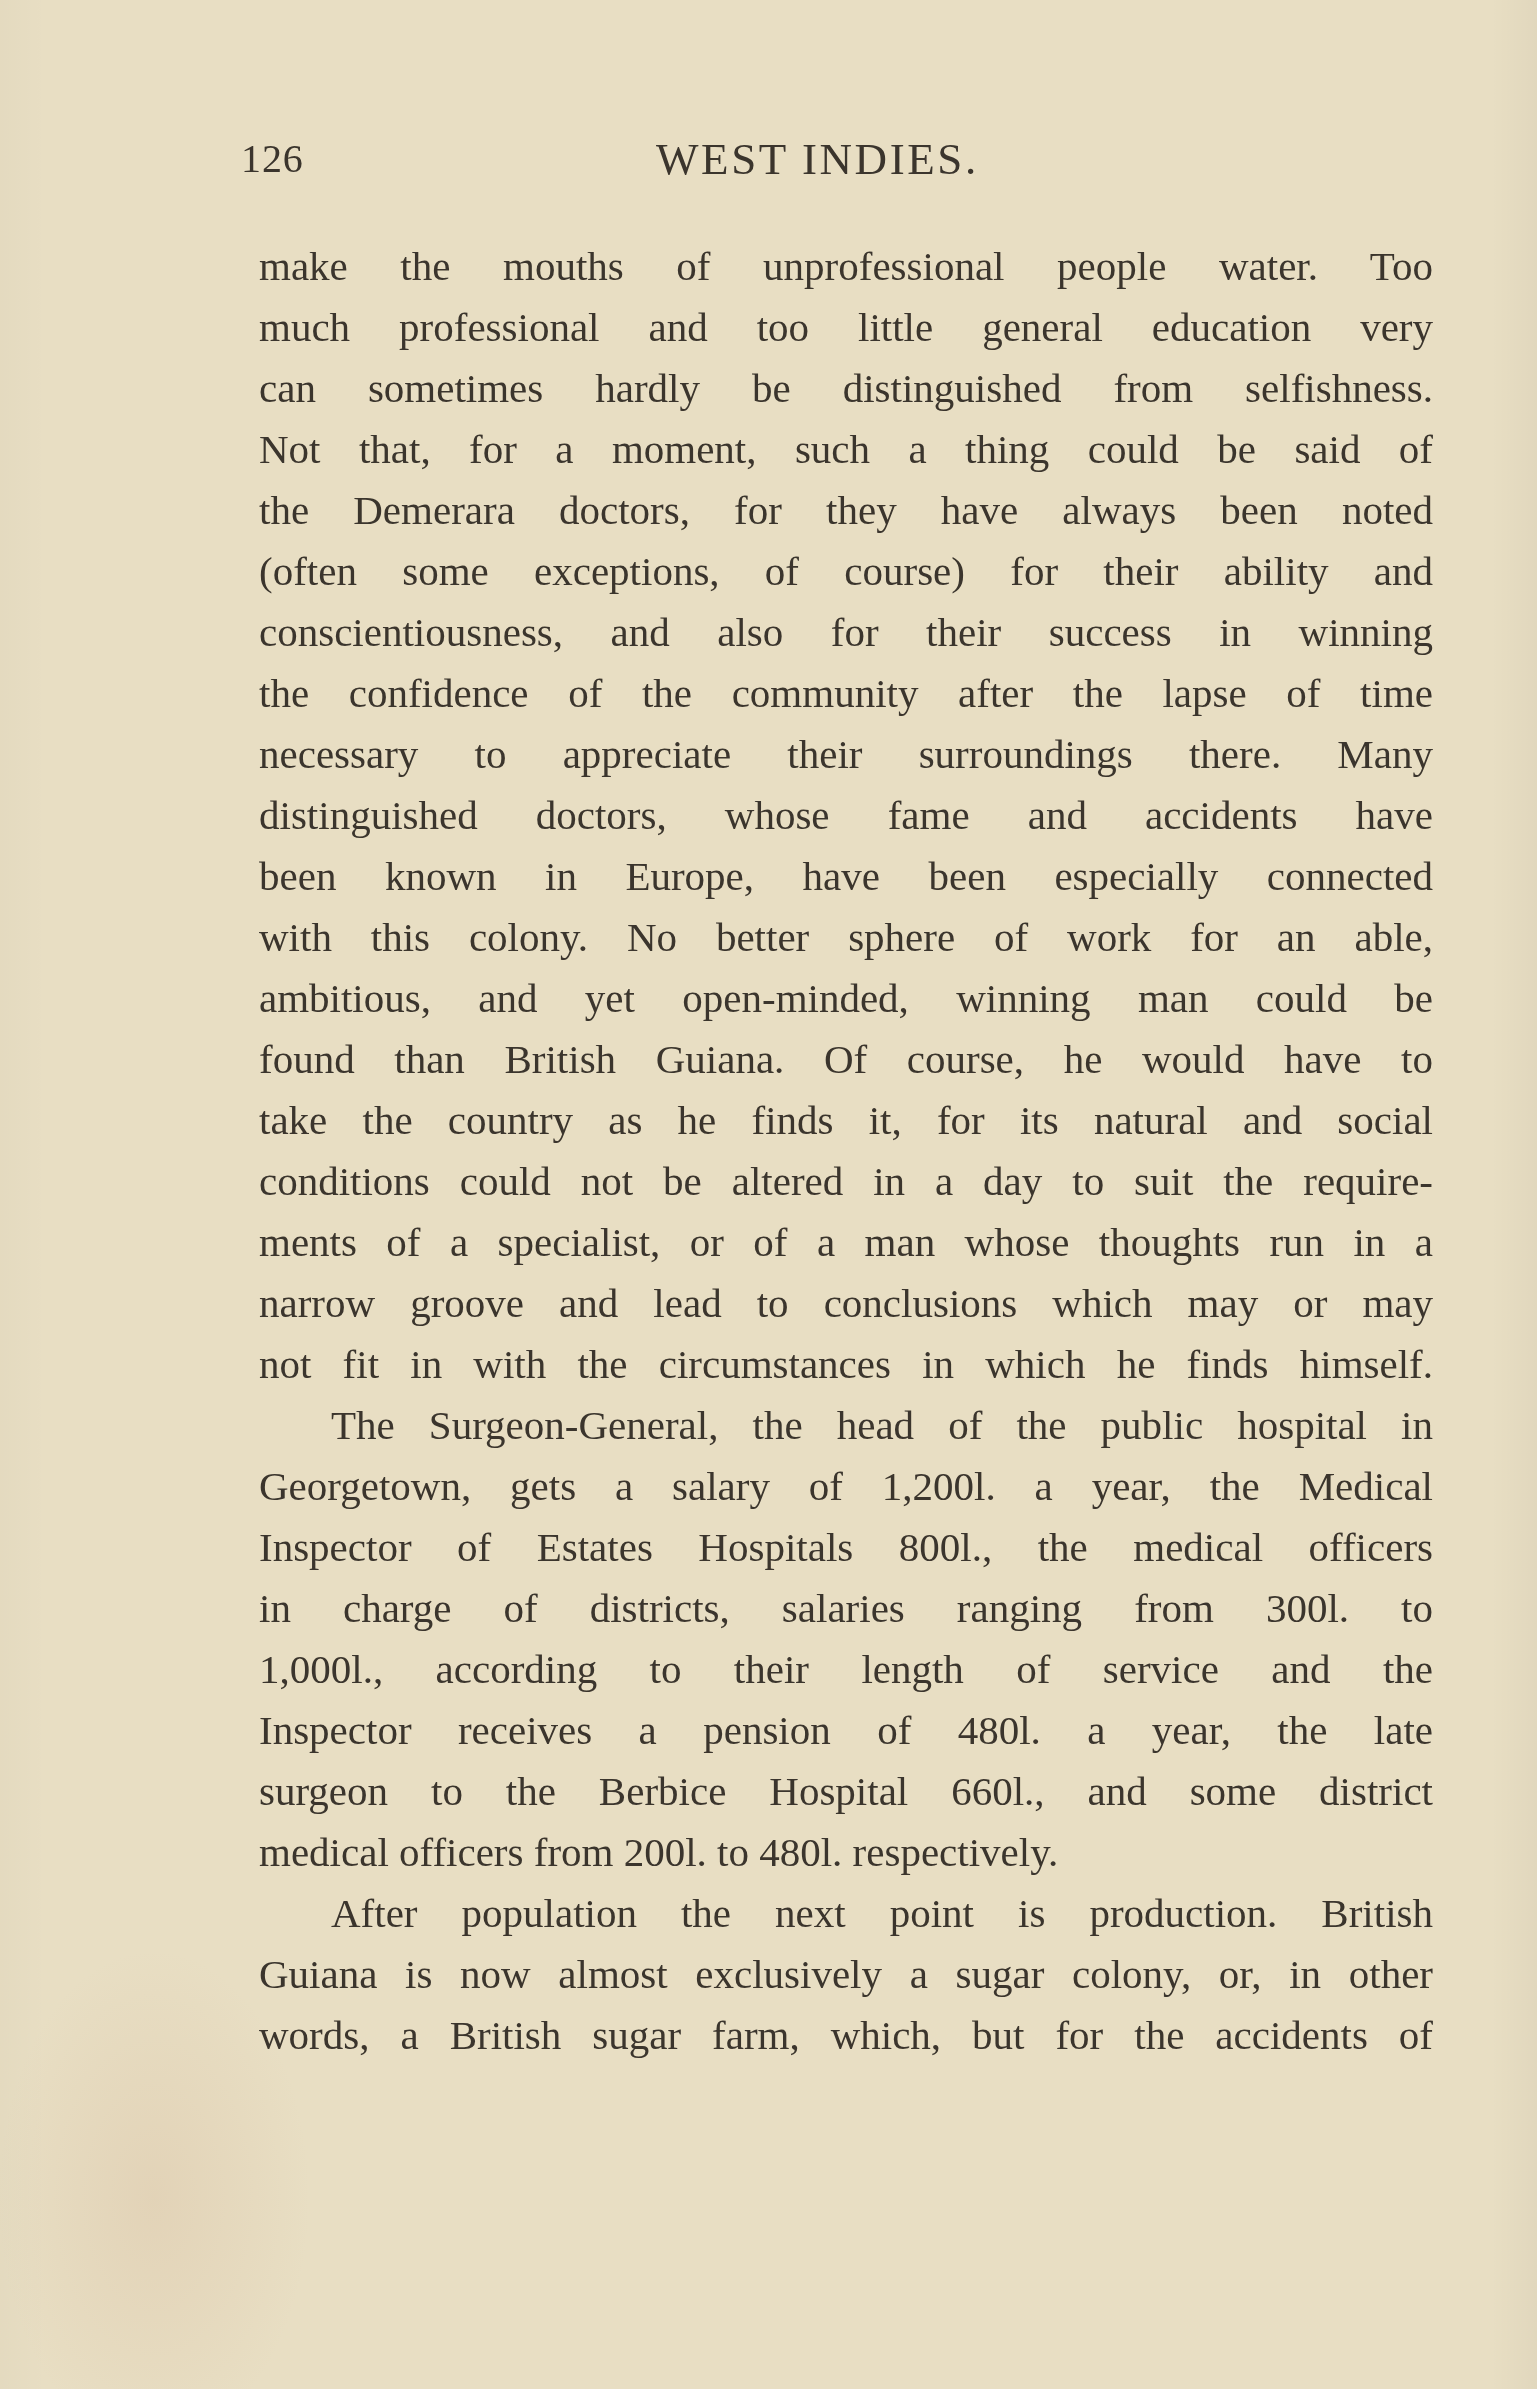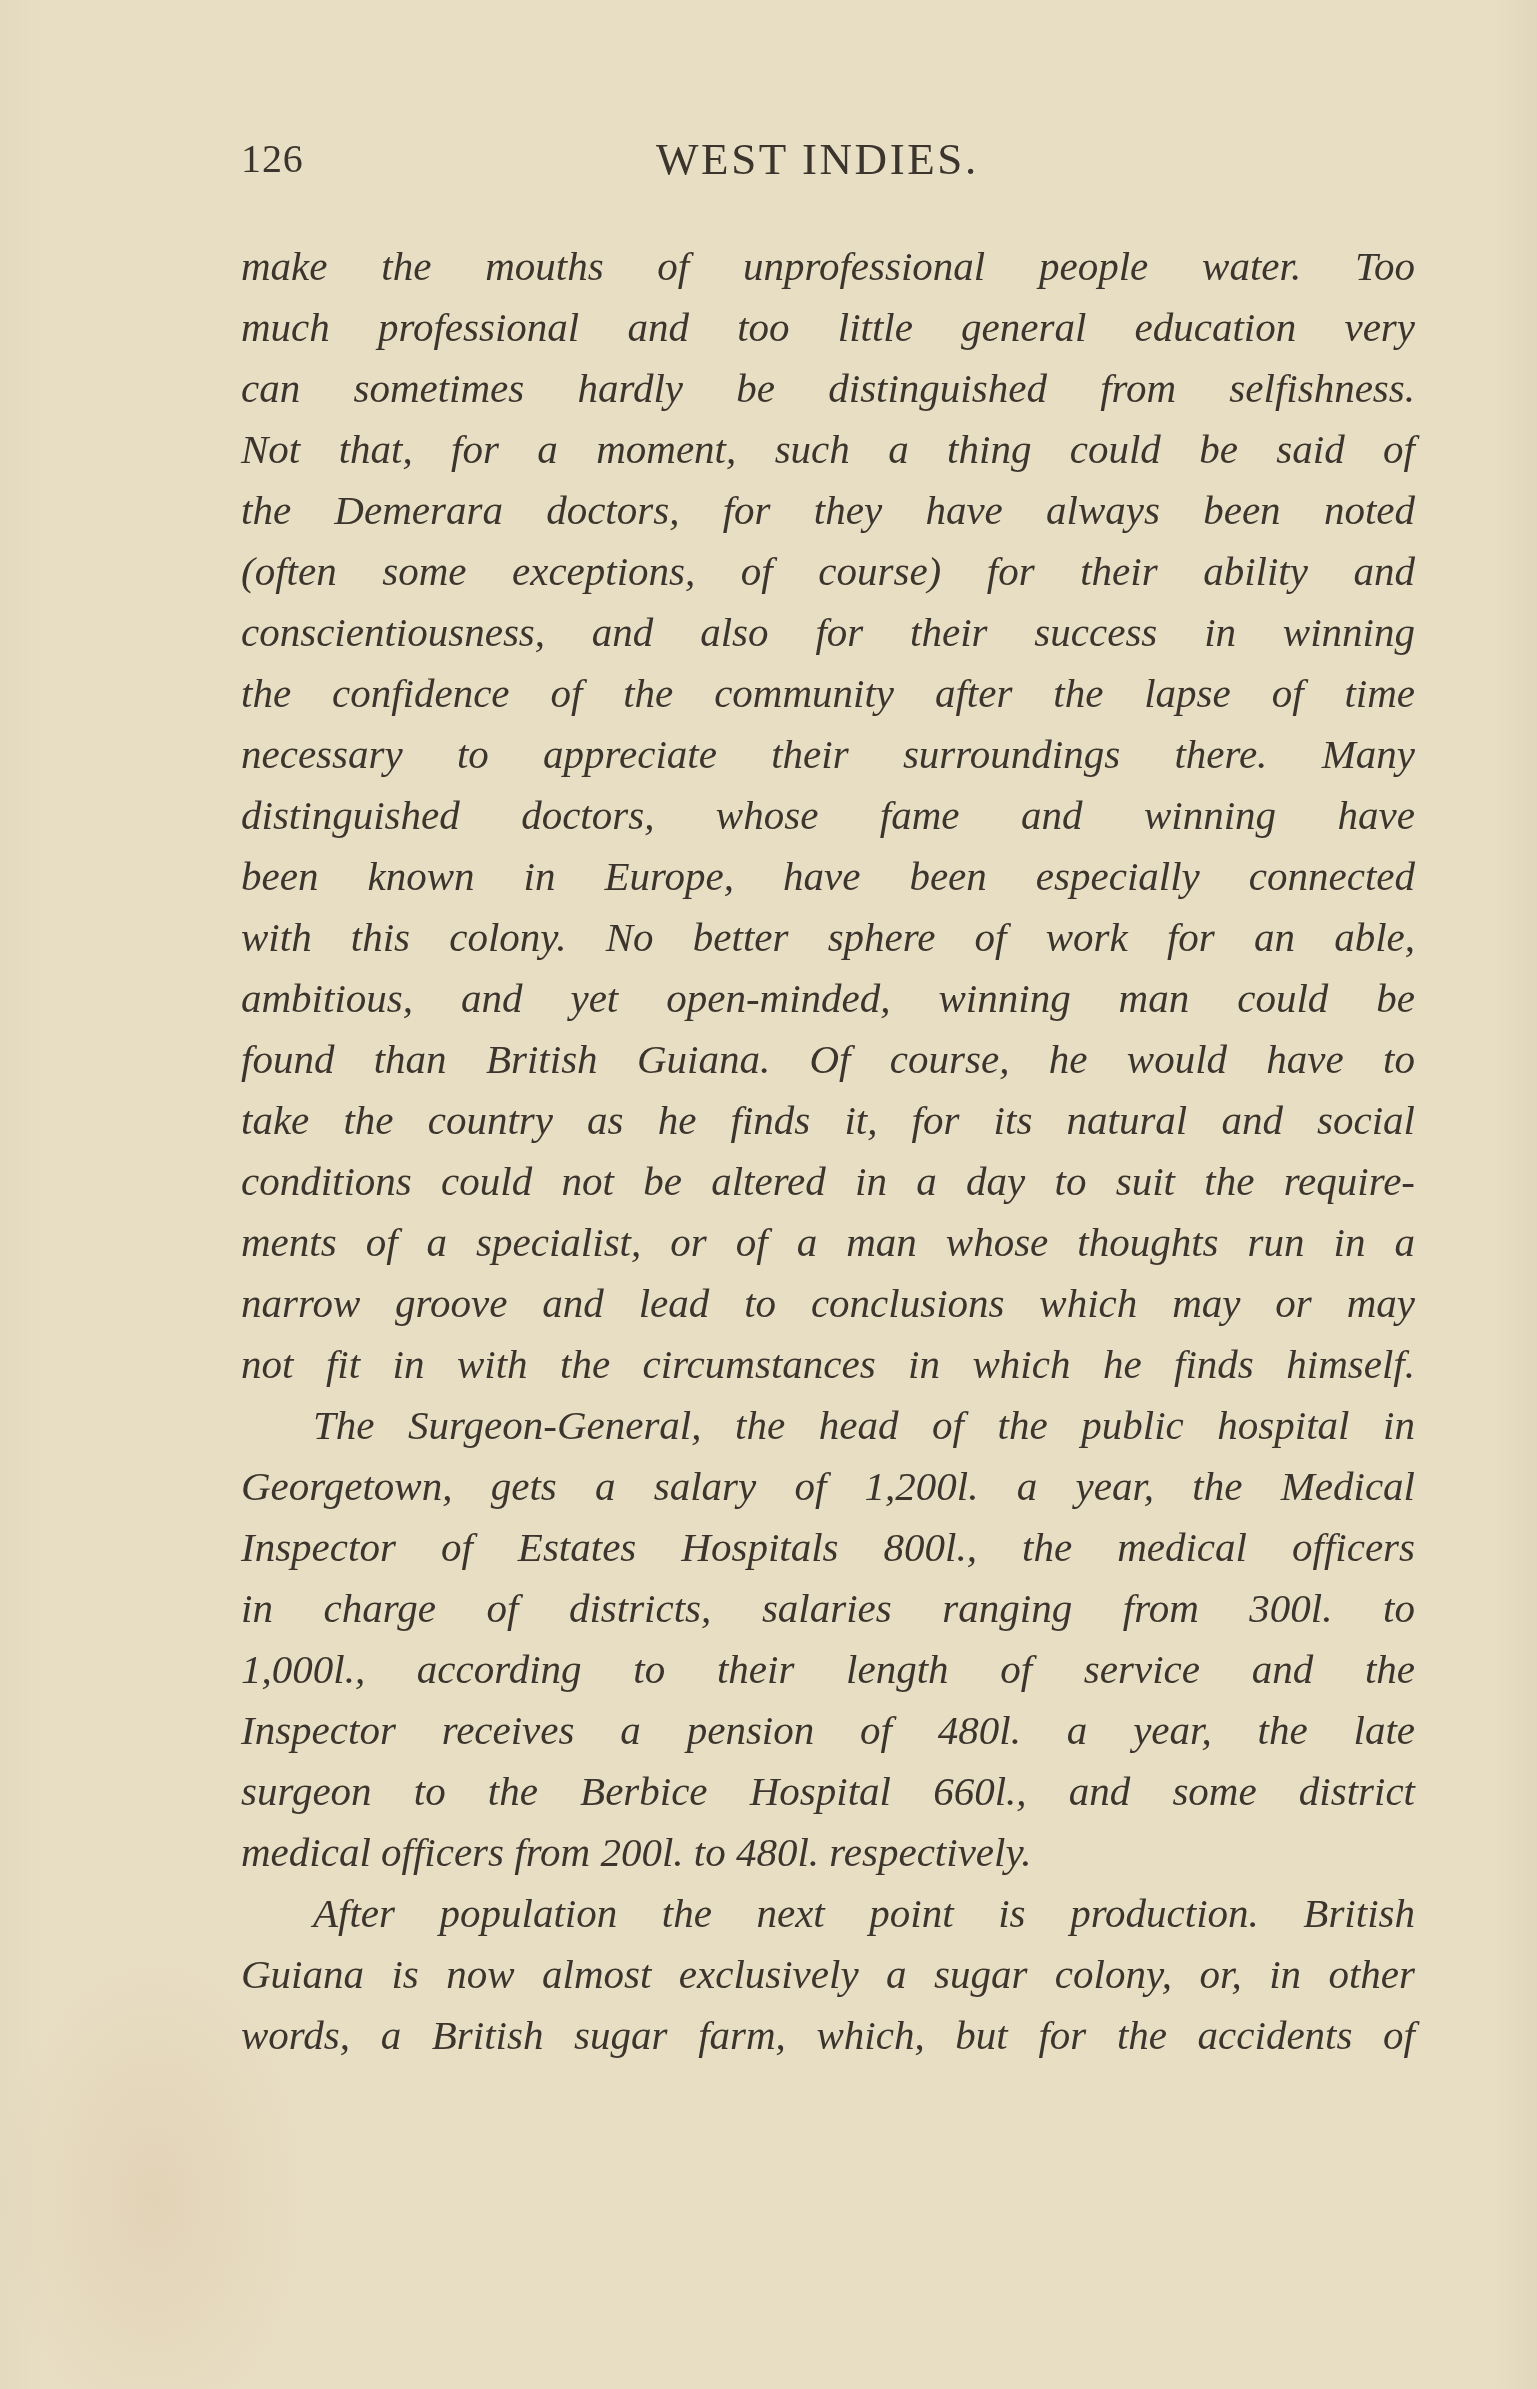--- a/index.html
+++ b/index.html
@@ -43,24 +43,23 @@
     .running-title {
       position: absolute;
       left: 415px;
       top: 0;
       font-size: 45px;
       line-height: 52px;
       letter-spacing: 2.6px;
     }
     .body-text {
       position: absolute;
-      left: 241px;
+      left: 259px;
       top: 241px;
       width: 1174px;
-      font-style: italic;
     }
     .line {
       display: block;
       height: 61px;
       line-height: 51px;
       font-size: 41px;
       text-align: justify;
       text-align-last: justify;
       white-space: nowrap;
       overflow: visible;
@@ -109,21 +108,21 @@
       <div class="line">
           <span class="inner">conscientiousness, and also for their success in winning</span>
         </div>
       <div class="line">
           <span class="inner">the confidence of the community after the lapse of time</span>
         </div>
       <div class="line">
           <span class="inner">necessary to appreciate their surroundings there. Many</span>
         </div>
       <div class="line">
-          <span class="inner">distinguished doctors, whose fame and winning have</span>
+          <span class="inner">distinguished doctors, whose fame and accidents have</span>
         </div>
       <div class="line">
           <span class="inner">been known in Europe, have been especially connected</span>
         </div>
       <div class="line">
           <span class="inner">with this colony. No better sphere of work for an able,</span>
         </div>
       <div class="line">
           <span class="inner">ambitious, and yet open-minded, winning man could be</span>
         </div>

